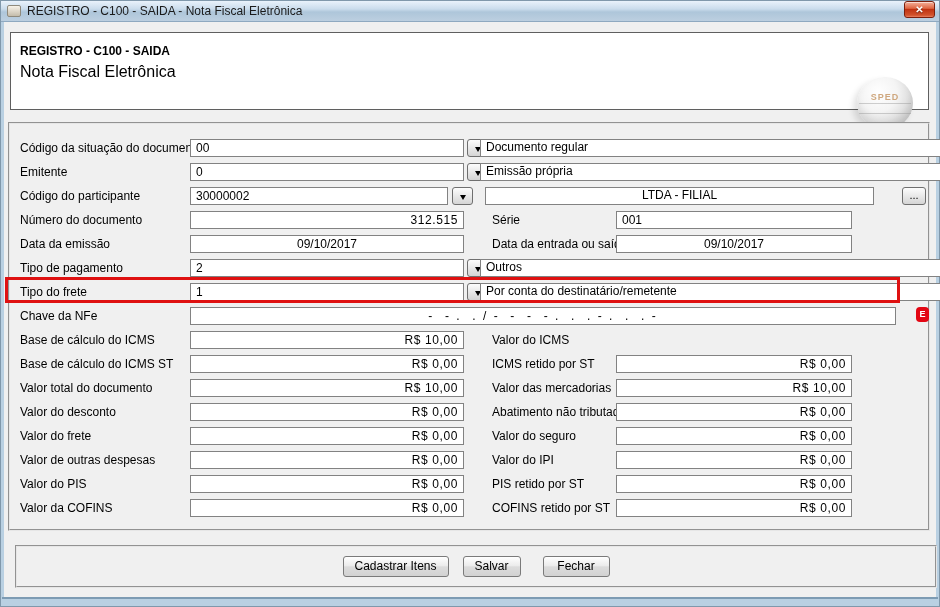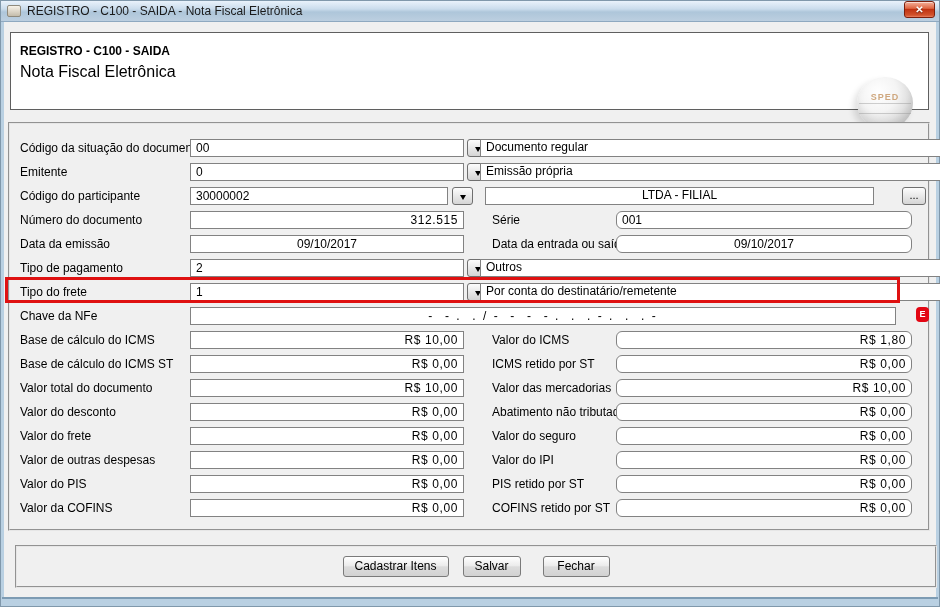--- a/index.html
+++ b/index.html
@@ -50,21 +50,21 @@
   
   .row { position:absolute; left:0; width:940px; height:20px; }
   .lbl  { position:absolute; left:20px; top:0; line-height:18px; white-space:nowrap; }
   .lbl2 { position:absolute; left:492px; top:0; line-height:18px; white-space:nowrap; }
 
   .fld { position:absolute; top:0; height:18px; border:1px solid #828282; background:#fff;
          font-family:"Liberation Sans",sans-serif; font-size:12px; color:#000; padding:0 5px; }
   input.fld { outline:none; }
   .f-code  { left:190px; width:274px; }
   .f-desc  { left:480px; width:480px; }
-  .f-right { left:616px; width:296px;border-radius:6px; }
+  .f-right { left:616px; width:236px; }
   .f-chave { left:190px; width:706px; text-align:center; letter-spacing:2px; }
   .f-part-code { left:190px; width:258px; }
   .f-part-desc { left:485px; width:389px; text-align:center; }
   .t-center { text-align:center; }
   .t-right  { text-align:right; letter-spacing:.6px; }
 
   .dd { position:absolute; left:467px; top:0; width:21px; height:18px;
         border:1px solid #6f6f6f; border-radius:3px;
         background:linear-gradient(#fdfdfd, #e9e9e9 50%, #d5d5d5);
         display:flex; align-items:center; justify-content:center; cursor:pointer; }
@@ -184,21 +184,20 @@
   <div class="row" style="top:307px">
     <span class="lbl">Chave da NFe</span>
     <input class="fld f-chave" value="-  - .  . / -  -  -  - .  .  . - .  .  . -" style="">
   </div>
   <div class="err-badge">E</div>
 
   <div class="row" style="top:331px">
     <span class="lbl">Base de cálculo do ICMS</span>
     <input class="fld f-code t-right" value="R$ 10,00" style="">
     <span class="lbl2">Valor do ICMS</span>
-    <input class="fld f-right t-right" value="R$ 1,80" style="">
   </div>
   <div class="row" style="top:355px">
     <span class="lbl">Base de cálculo do ICMS ST</span>
     <input class="fld f-code t-right" value="R$ 0,00" style="">
     <span class="lbl2">ICMS retido por ST</span>
     <input class="fld f-right t-right" value="R$ 0,00" style="">
   </div>
   <div class="row" style="top:379px">
     <span class="lbl">Valor total do documento</span>
     <input class="fld f-code t-right" value="R$ 10,00" style="">

